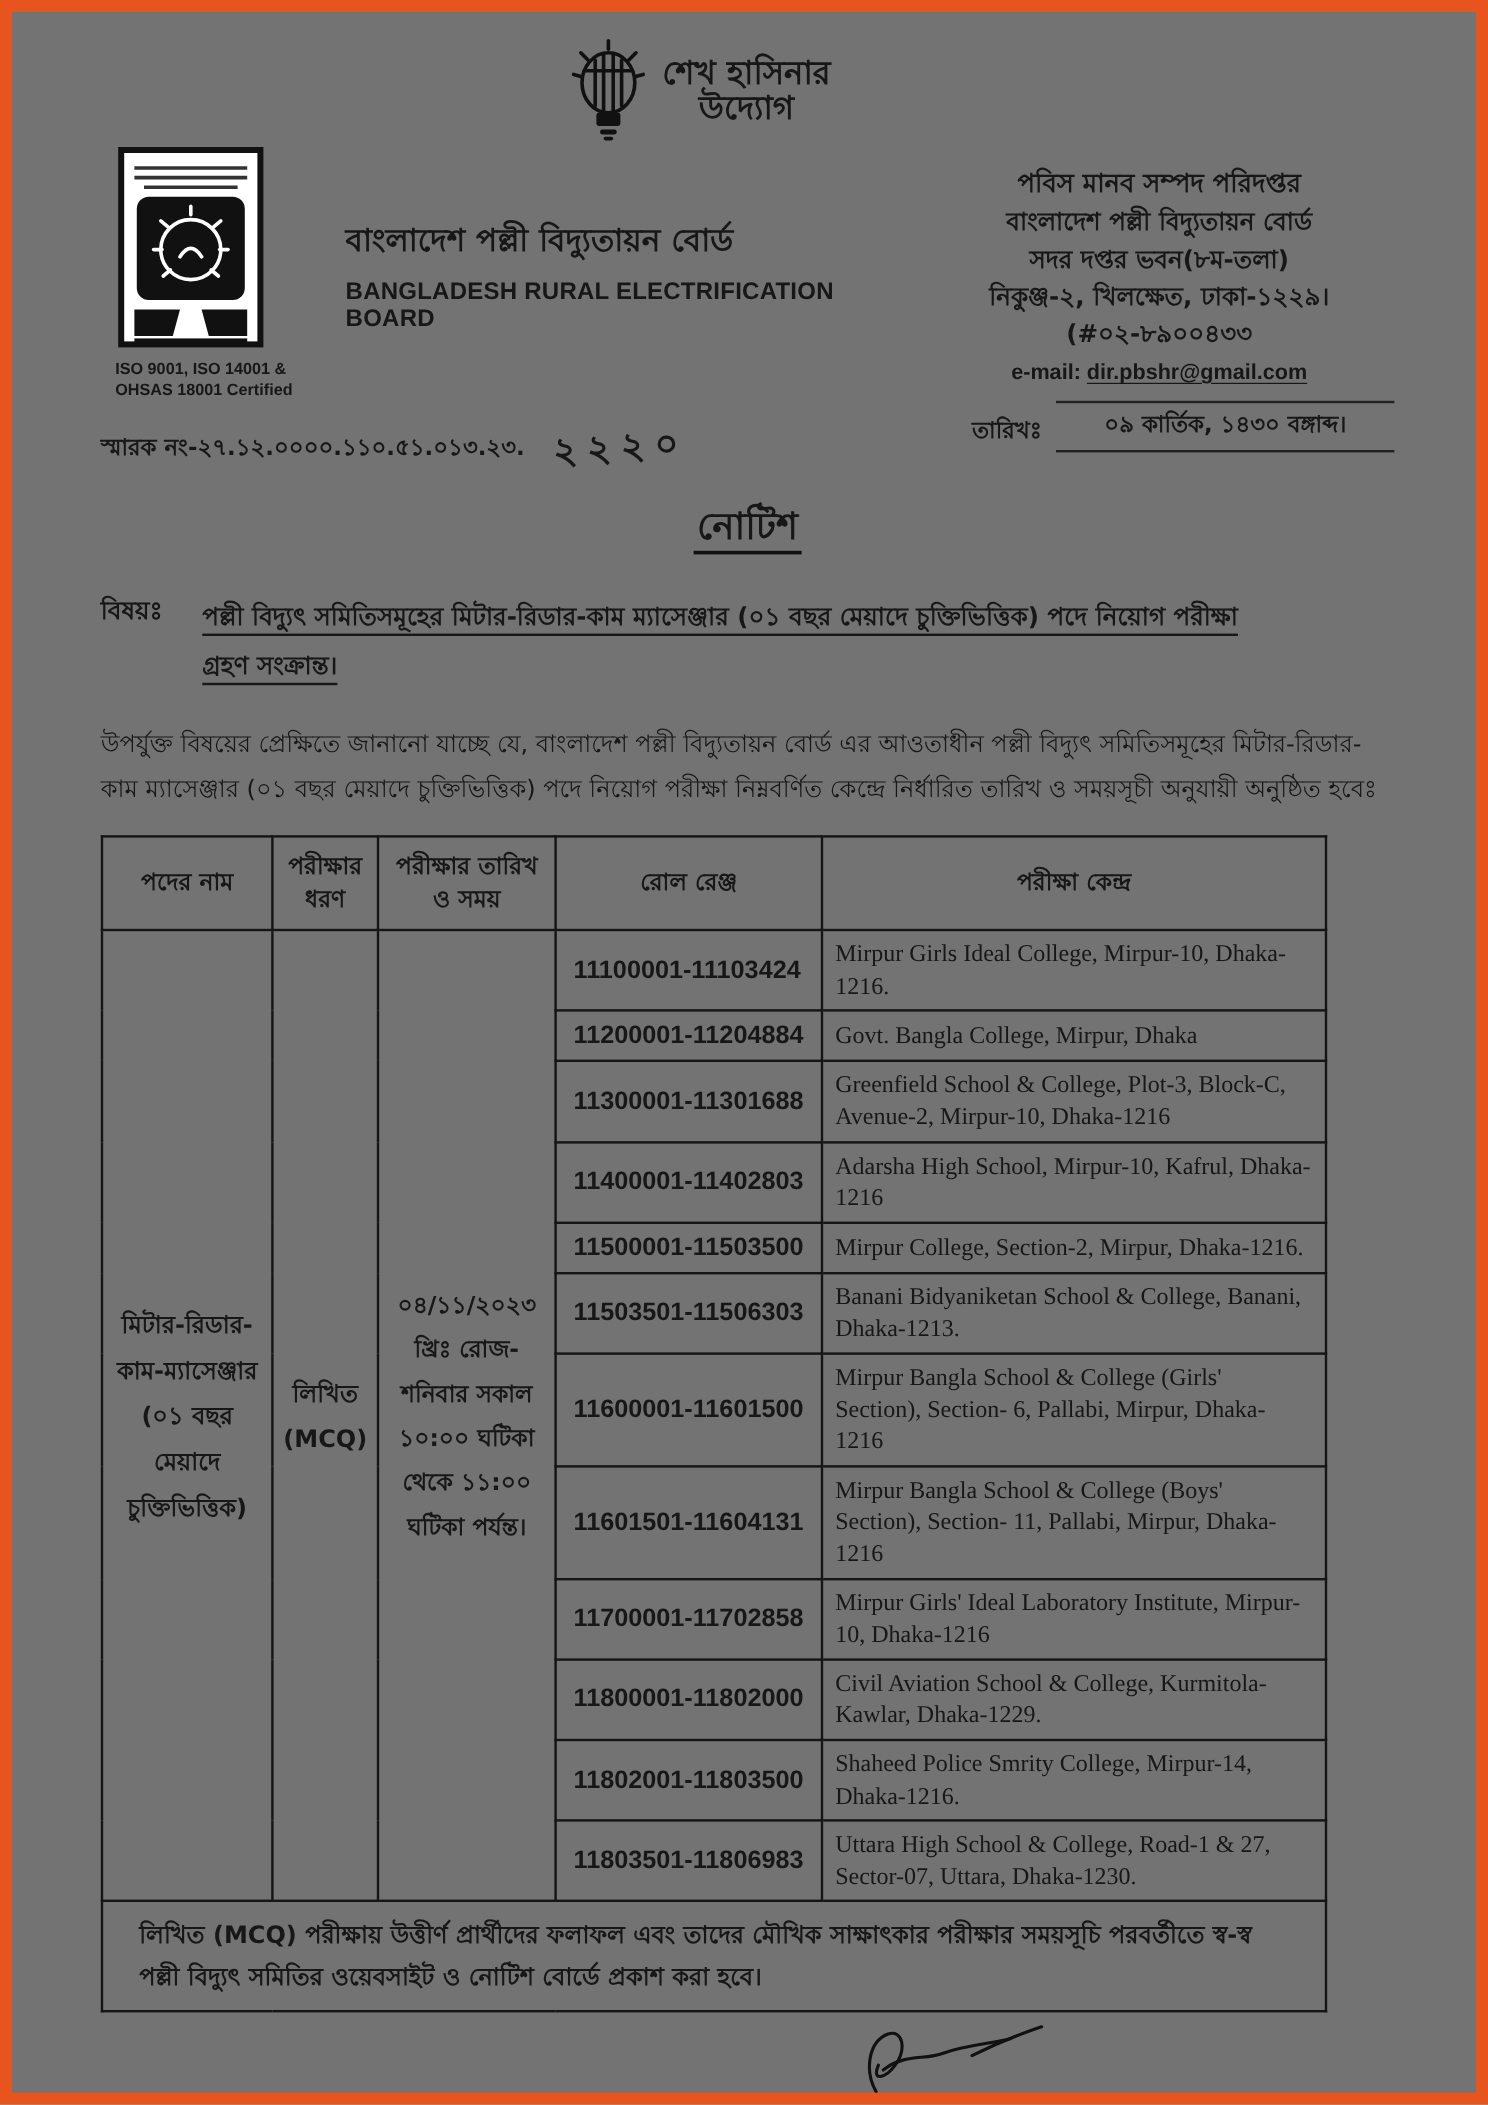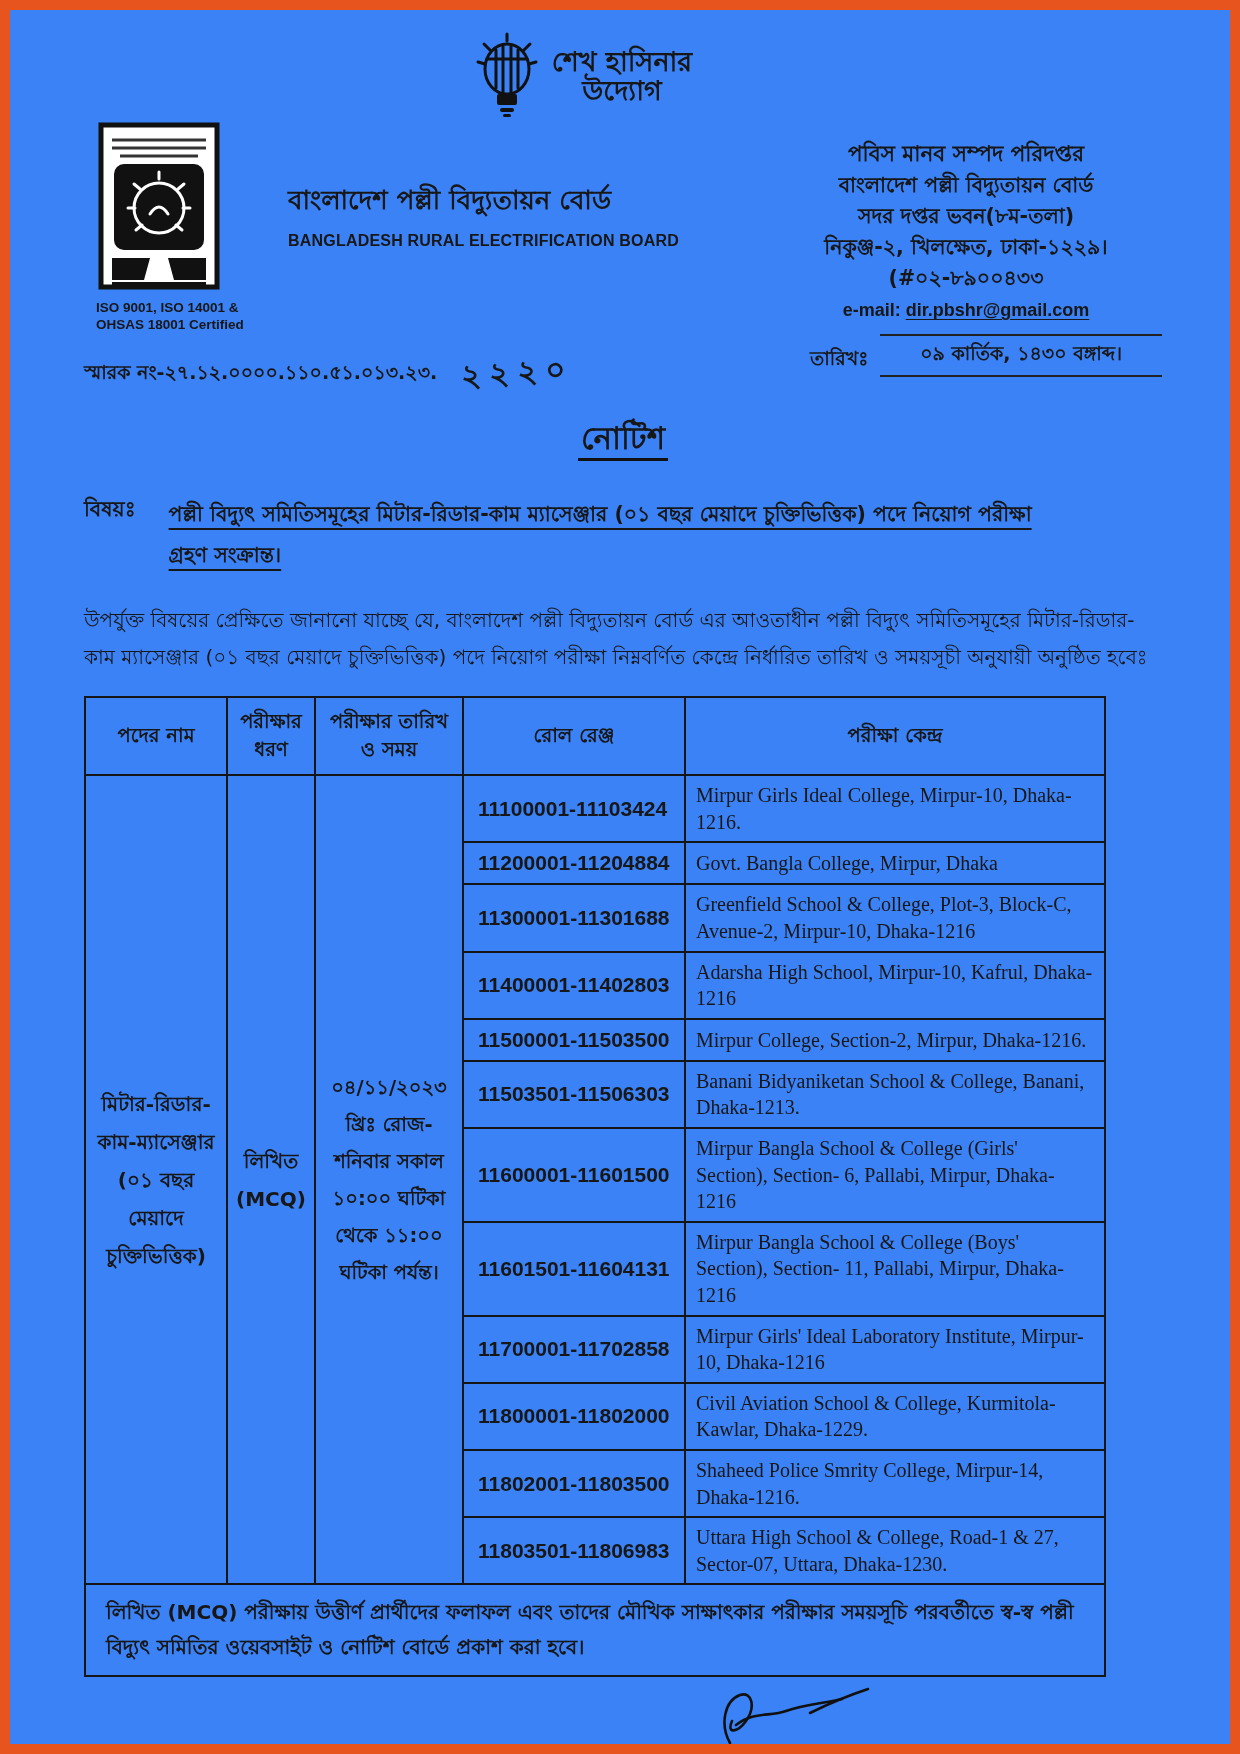--- a/index.html
+++ b/index.html
@@ -1,33 +1,33 @@
 <!DOCTYPE html>
 <html><head>
 <meta charset="utf-8">
 <style>
   html,body { margin:0; padding:0; background:#ffffff; }
   .page {
     position:relative; width:1240px; height:1754px; box-sizing:border-box;
-    border:10px solid #e8541e; background:#3b82f6; overflow:hidden;
+    border:10px solid #e8541e; background:#737373; overflow:hidden;
     font-family:"DejaVu Sans",sans-serif; color:#171717;
     padding:12px 68px 0 74px;
   }
   
   .top-logo { display:flex; justify-content:center; align-items:center; gap:12px; margin-top:10px; margin-left:-80px; }
   .top-logo-text { font-weight:700; font-size:27px; line-height:1.08; text-align:center; }
 
   
   .header-row { display:flex; margin-top:2px; }
   .breb-col { width:200px; }
   .breb-logo { margin-left:14px; }
   .iso-text { font-family:"Liberation Sans",sans-serif; font-weight:700; font-size:13.5px; line-height:1.25; margin:6px 0 0 12px; }
   .org-col { flex:1; padding-top:58px; padding-left:4px; }
   .org-bn { font-size:26px; font-weight:600; }
-  .org-en { font-family:"Liberation Sans",sans-serif; font-size:16px; font-weight:700; margin-top:8px; letter-spacing:0.2px; }
+  .org-en { font-family:"Liberation Sans",sans-serif; font-size:20px; font-weight:700; margin-top:8px; letter-spacing:0.2px; }
   .office-col { width:392px; text-align:center; font-weight:600; font-size:20.5px; line-height:1.5; padding-top:16px; }
   .office-col .l1 { font-size:21.5px; }
   .office-col .email-line { font-family:"Liberation Sans",sans-serif; font-size:18px; font-weight:700; margin-top:4px; }
   .office-col .email-line .addr { text-decoration:underline; text-underline-offset:3px; }
 
   
   .memo-row { display:flex; justify-content:space-between; align-items:flex-start; }
   .memo-no { font-size:19px; font-weight:600; display:flex; align-items:center; padding-top:14px; }
   .hand-number { font-size:31px; font-weight:600; letter-spacing:8px; margin-left:24px; transform:rotate(-4deg); }
   .date-block { display:flex; gap:12px; font-size:19px; font-weight:600; width:352px; }
@@ -46,21 +46,21 @@
 
   
   table.exam { border-collapse:collapse; width:1020px; margin-top:20px; table-layout:fixed; }
   .exam th, .exam td { border:2px solid #151515; vertical-align:middle; }
   .exam th { font-size:19.5px; font-weight:700; padding:10px 4px; line-height:1.45; }
   .post-cell { font-size:20px; font-weight:600; text-align:center; padding:8px 10px; line-height:1.9;border-radius:14px; }
   .type-cell { font-size:20px; font-weight:600; text-align:center; line-height:1.9; }
   .dt-cell   { font-size:19.5px; font-weight:600; text-align:center; line-height:1.9; padding:6px 8px; }
   .roll-cell { font-family:"Liberation Sans",sans-serif; font-size:21px; font-weight:700; padding:8px 4px 8px 14px; white-space:nowrap; }
   .center-cell { font-family:"Liberation Serif",serif; font-size:20px; line-height:1.33; padding:6px 10px; }
-  .note-cell { font-size:20px; font-weight:600; line-height:1.75; padding:10px 20px; }
+  .note-cell { font-size:20px; font-weight:600; line-height:1.75; padding:10px 30px; }
 
   
   .sig-row { position:relative; height:108px; }
   .sign-right { position:absolute; right:288px; top:6px; }
 </style>
 </head>
 <body>
 
 <div class="page">
 

